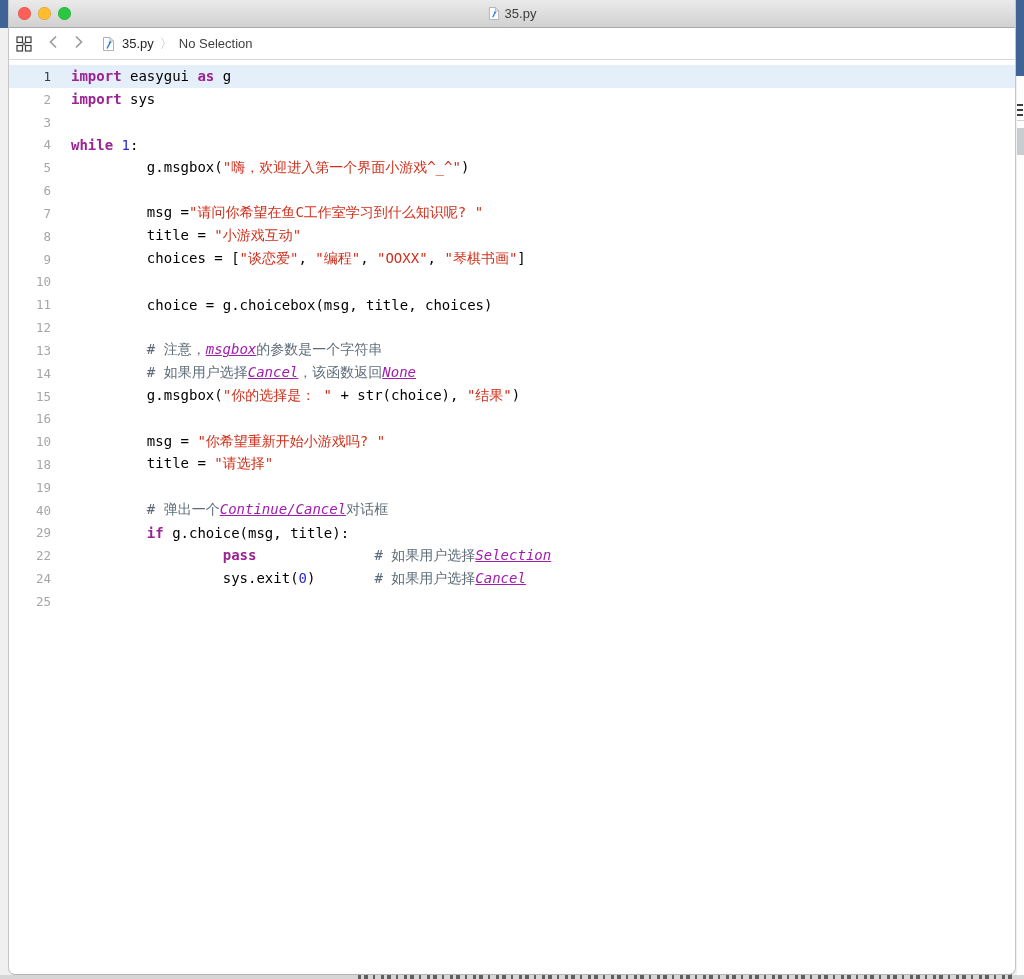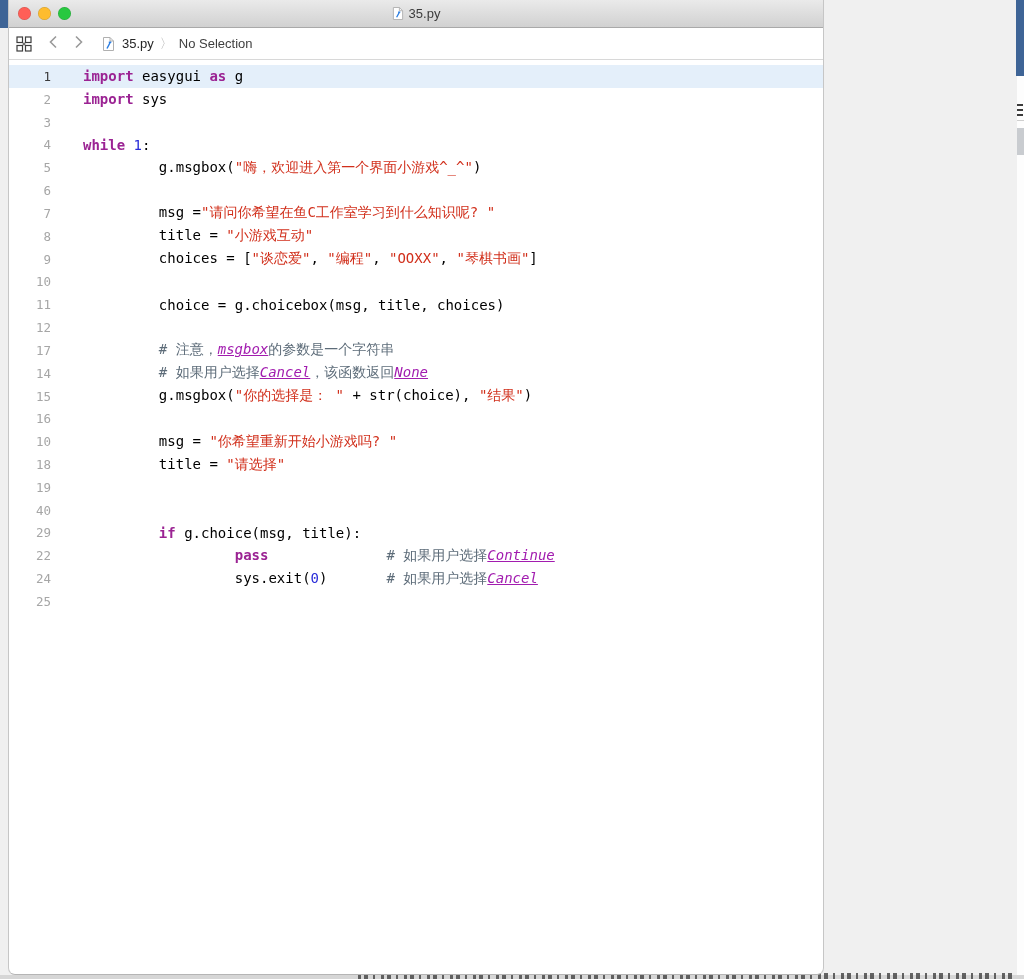--- a/index.html
+++ b/index.html
@@ -15,21 +15,21 @@
   .right-sliver{position:absolute;left:1017px;top:76px;width:7px;height:899px;background:#fdfdfd;}
   .sliver-textbit{position:absolute;left:0px;top:26px;width:6px;height:14px;
     background:repeating-linear-gradient(0deg,#3c3c3c 0 2px,transparent 2px 5px);}
   .sliver-rule{position:absolute;left:0;top:44px;width:7px;height:1px;background:#cfcfcf;}
   .sliver-gray{position:absolute;left:0;top:52px;width:7px;height:27px;background:#c9ccd0;}
   
   .bottom-bg{position:absolute;left:0;top:975px;width:1024px;height:4px;background:#d6d6d6;}
   .bottom-frag{position:absolute;left:358px;top:973px;width:658px;height:6px;opacity:.85;
     background:repeating-linear-gradient(90deg,#4a4a4a 0 3px,transparent 3px 6px,#4a4a4a 6px 10px,transparent 10px 15px,#4a4a4a 15px 17px,transparent 17px 23px);}
   
-  .window{position:absolute;left:8px;top:0;width:816px;height:975px;box-sizing:border-box;
+  .window{position:absolute;left:8px;top:0;width:1008px;height:975px;box-sizing:border-box;
     background:#ffffff;border-left:1px solid #c6c6c6;border-right:1px solid #c6c6c6;
     border-bottom:1px solid #b5b5b5;border-radius:0 0 7px 7px;overflow:hidden;}
   
   .titlebar{height:27px;background:linear-gradient(#eaeaea,#d1d1d1);
     border-bottom:1px solid #a9a9a9;position:relative;}
   .lights{position:absolute;left:9px;top:7px;display:flex;gap:7px;}
   .light{width:13px;height:13px;border-radius:50%;box-shadow:inset 0 0 0 0.5px rgba(0,0,0,.18);padding:0;border:none;}
   .light.red{background:#ff5f57;}
   .light.yellow{background:#febc2e;}
   .light.green{background:#28c840;}
@@ -45,21 +45,21 @@
   .jb-file{margin-left:7px;}
   .jb-sep{margin-left:6px;margin-right:6px;color:#b4b4b4;font-size:13px;}
   .jb-selection{color:#3f3f3f;}
   
   .editor{padding-top:5px;font-family:"DejaVu Sans Mono","Liberation Mono",monospace;font-size:14px;}
   .row{display:flex;height:22.83px;align-items:center;}
   .row.current{background:#e4effa;}
   .ln{width:54px;box-sizing:border-box;padding-right:12px;text-align:right;flex:none;
     font-size:12.5px;color:#a6a6a6;}
   .row.current .ln{color:#3b3b3b;}
-  .code{margin:12px;padding-left:8px;font:inherit;white-space:pre;color:#000;}
+  .code{margin:0;padding-left:8px;font:inherit;white-space:pre;color:#000;}
   .tok-k{color:#9b2393;font-weight:bold;}
   .tok-n{color:#272ad8;}
   .tok-s{color:#d12f1b;}
   .tok-c{color:#5d6c79;}
   .tok-ci{color:#a21caf;font-style:italic;text-decoration:underline;}
 </style>
 </head>
 <body>
 
 <div class="desktop-tl"></div>
@@ -167,21 +167,21 @@
       </div>
       <div class="row">
         <span class="ln">11</span>
         <pre class="code"><span>         choice = g.choicebox(msg, title, choices)</span></pre>
       </div>
       <div class="row">
         <span class="ln">12</span>
         <pre class="code"></pre>
       </div>
       <div class="row">
-        <span class="ln">17</span>
+        <span class="ln">13</span>
         <pre class="code"><span class="tok-c">         # 注意，</span><span class="tok-ci">msgbox</span><span class="tok-c">的参数是一个字符串</span></pre>
       </div>
       <div class="row">
         <span class="ln">14</span>
         <pre class="code"><span class="tok-c">         # 如果用户选择</span><span class="tok-ci">Cancel</span><span class="tok-c">，该函数返回</span><span class="tok-ci">None</span></pre>
       </div>
       <div class="row">
         <span class="ln">15</span>
         <pre class="code"><span>         g.msgbox(</span><span class="tok-s">"你的选择是： "</span><span> + str(choice), </span><span class="tok-s">"结果"</span><span>)</span></pre>
       </div>
@@ -196,28 +196,29 @@
       <div class="row">
         <span class="ln">18</span>
         <pre class="code"><span>         title = </span><span class="tok-s">"请选择"</span></pre>
       </div>
       <div class="row">
         <span class="ln">19</span>
         <pre class="code"></pre>
       </div>
       <div class="row">
         <span class="ln">40</span>
+        <pre class="code"><span class="tok-c">         # 弹出一个</span><span class="tok-ci">Continue/Cancel</span><span class="tok-c">对话框</span></pre>
       </div>
       <div class="row">
         <span class="ln">29</span>
         <pre class="code"><span>         </span><span class="tok-k">if</span><span> g.choice(msg, title):</span></pre>
       </div>
       <div class="row">
         <span class="ln">22</span>
-        <pre class="code"><span>                  </span><span class="tok-k">pass</span><span>              </span><span class="tok-c"># 如果用户选择</span><span class="tok-ci">Continue</span></pre>
+        <pre class="code"><span>                  </span><span class="tok-k">pass</span><span>              </span><span class="tok-c"># 如果用户选择</span><span class="tok-ci">Selection</span></pre>
       </div>
       <div class="row">
         <span class="ln">24</span>
         <pre class="code"><span>                  sys.exit(</span><span class="tok-n">0</span><span>)       </span><span class="tok-c"># 如果用户选择</span><span class="tok-ci">Cancel</span></pre>
       </div>
       <div class="row">
         <span class="ln">25</span>
         <pre class="code"></pre>
       </div>
     </div>

